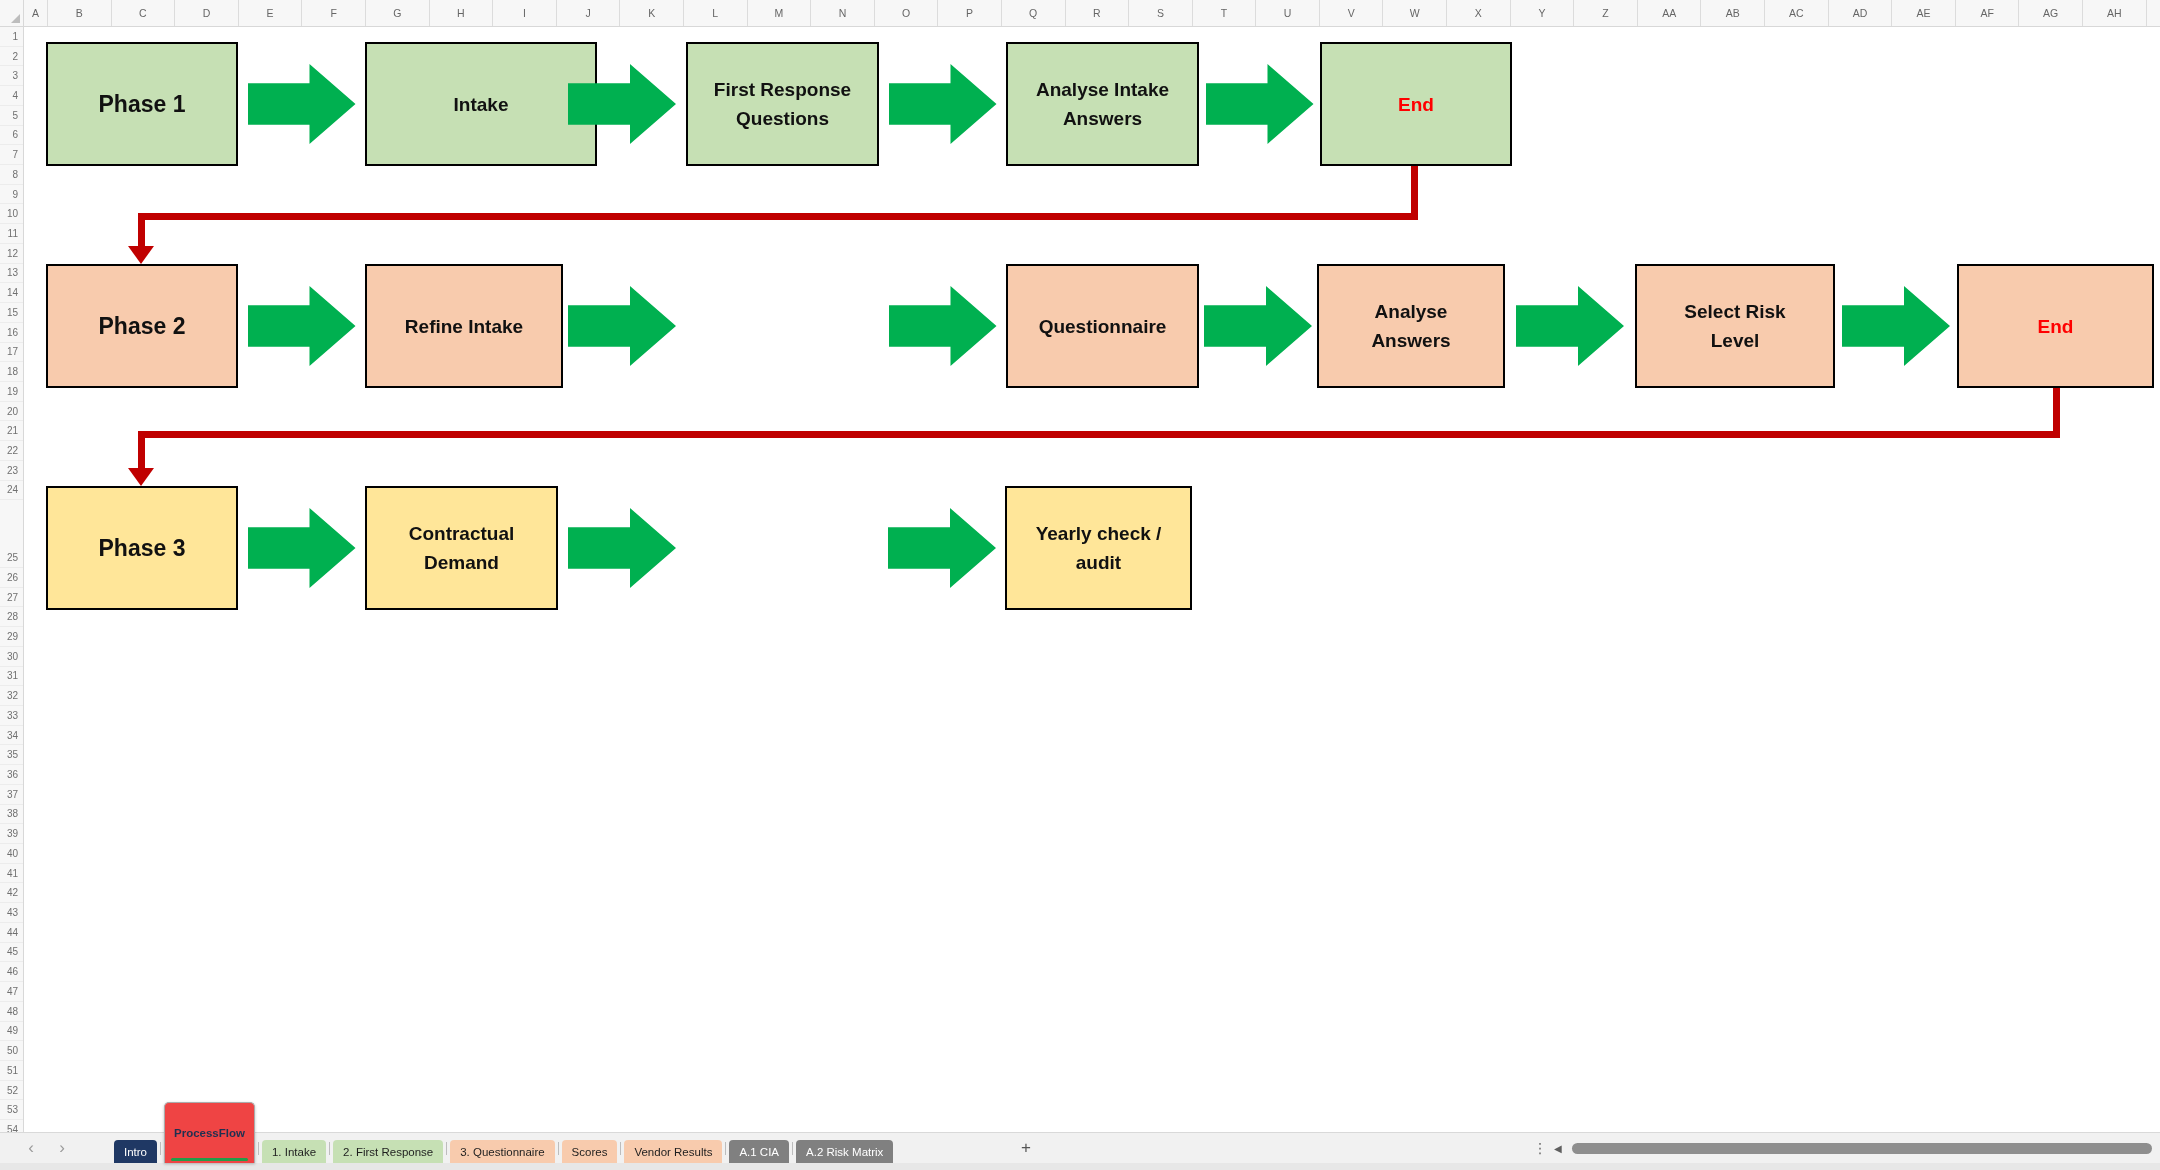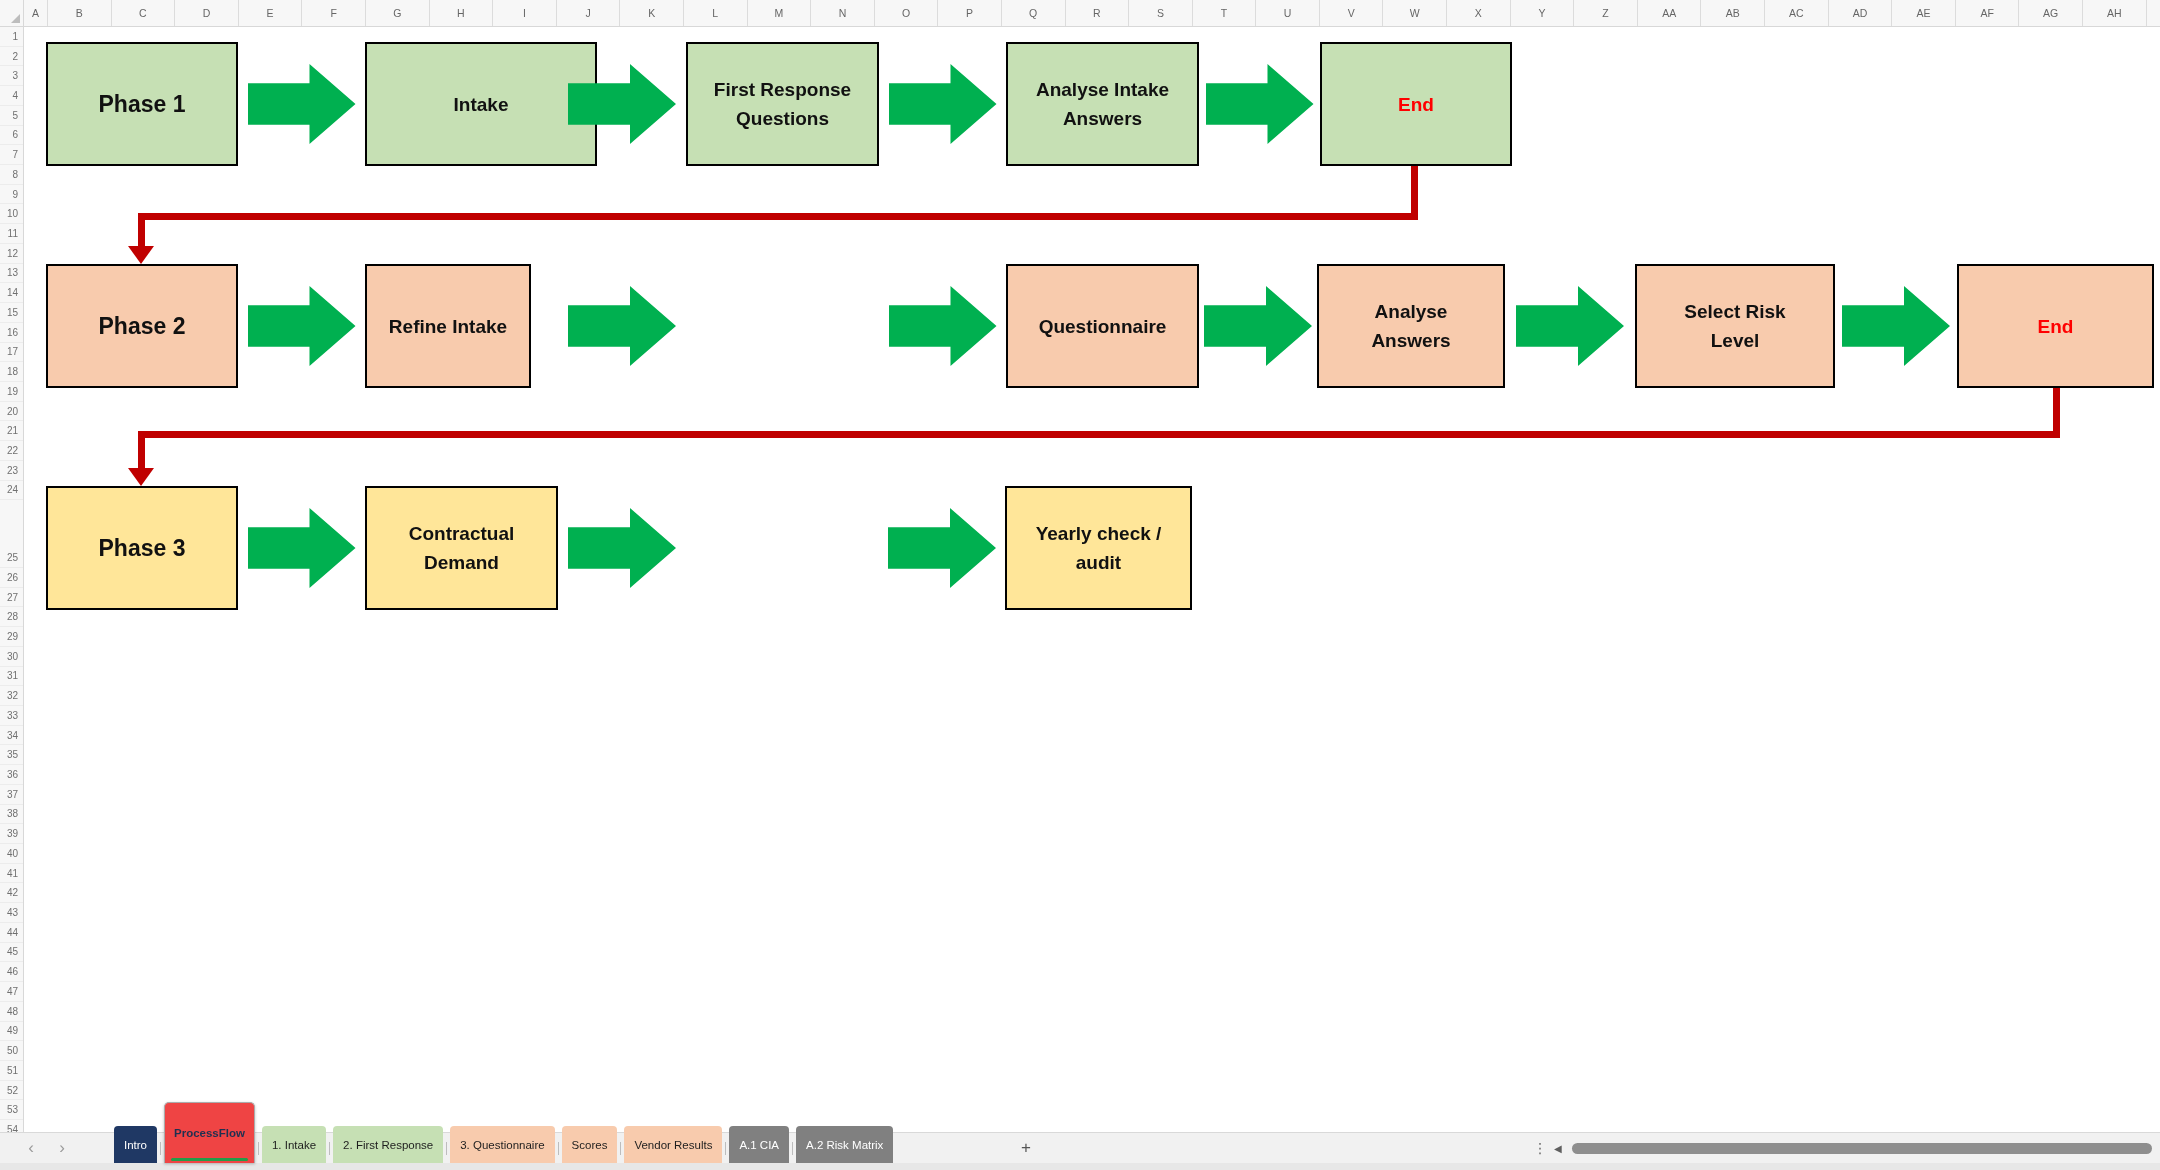--- a/index.html
+++ b/index.html
@@ -61,21 +61,21 @@
   }
   .nav{
     position:absolute;top:4px;font-size:17px;color:#9b9b9b;width:20px;text-align:center;
     cursor:default;line-height:22px;
   }
   .tabs{
     position:absolute;left:114px;top:0;height:30px;display:flex;align-items:flex-end;
     gap:7px;padding-bottom:1px;
   }
   .tab{
-    height:37px;border-radius:4px 4px 0 0;display:flex;align-items:center;
+    height:23px;border-radius:4px 4px 0 0;display:flex;align-items:center;
     padding:0 10px;font-size:11.5px;white-space:nowrap;position:relative;cursor:default;
   }
   .tab.active{
     height:28px;background:#ef4444;border:1px solid #ababab;border-bottom:none;
     box-shadow:0 1px 3px rgba(0,0,0,0.25);font-weight:700;color:#1f3050;
     padding:16px 9px;z-index:2;border-radius:5px 5px 0 0;
   }
   .tab .underline{
     position:absolute;left:6px;right:6px;bottom:2px;height:3.5px;border-radius:2px;
   }
@@ -216,21 +216,21 @@
       <div class="fbox end" style="left: 1296px; top: 15px; width: 192px; height: 124px; background: rgb(198, 224, 180);">
         <div class="ln">End</div>
       </div>
       <div class="farrow" style="left: 223.5px; top: 37px; width: 108px; height: 80px; background: rgb(0, 176, 80); clip-path: polygon(0% 24%, 57.4% 24%, 57.4% 0%, 100% 50%, 57.4% 100%, 57.4% 76%, 0% 76%);"></div>
       <div class="farrow" style="left: 544px; top: 37px; width: 108px; height: 80px; background: rgb(0, 176, 80); clip-path: polygon(0% 24%, 57.4% 24%, 57.4% 0%, 100% 50%, 57.4% 100%, 57.4% 76%, 0% 76%);"></div>
       <div class="farrow" style="left: 864.5px; top: 37px; width: 108px; height: 80px; background: rgb(0, 176, 80); clip-path: polygon(0% 24%, 57.4% 24%, 57.4% 0%, 100% 50%, 57.4% 100%, 57.4% 76%, 0% 76%);"></div>
       <div class="farrow" style="left: 1181.5px; top: 37px; width: 108px; height: 80px; background: rgb(0, 176, 80); clip-path: polygon(0% 24%, 57.4% 24%, 57.4% 0%, 100% 50%, 57.4% 100%, 57.4% 76%, 0% 76%);"></div>
       <div class="fbox phase" style="left: 22px; top: 237px; width: 192px; height: 124px; background: rgb(248, 203, 173);">
         <div class="ln">Phase 2</div>
       </div>
-      <div class="fbox" style="left: 341px; top: 237px; width: 166px; height: 124px; background: rgb(248, 203, 173);">
+      <div class="fbox" style="left: 341px; top: 237px; width: 198px; height: 124px; background: rgb(248, 203, 173);">
         <div class="ln">Refine Intake</div>
       </div>
       <div class="fbox" style="left: 982px; top: 237px; width: 193px; height: 124px; background: rgb(248, 203, 173);">
         <div class="ln">Questionnaire</div>
       </div>
       <div class="fbox" style="left: 1293px; top: 237px; width: 188px; height: 124px; background: rgb(248, 203, 173);">
         <div class="ln">Analyse</div>
         <div class="ln">Answers</div>
       </div>
       <div class="fbox" style="left: 1611px; top: 237px; width: 200px; height: 124px; background: rgb(248, 203, 173);">

